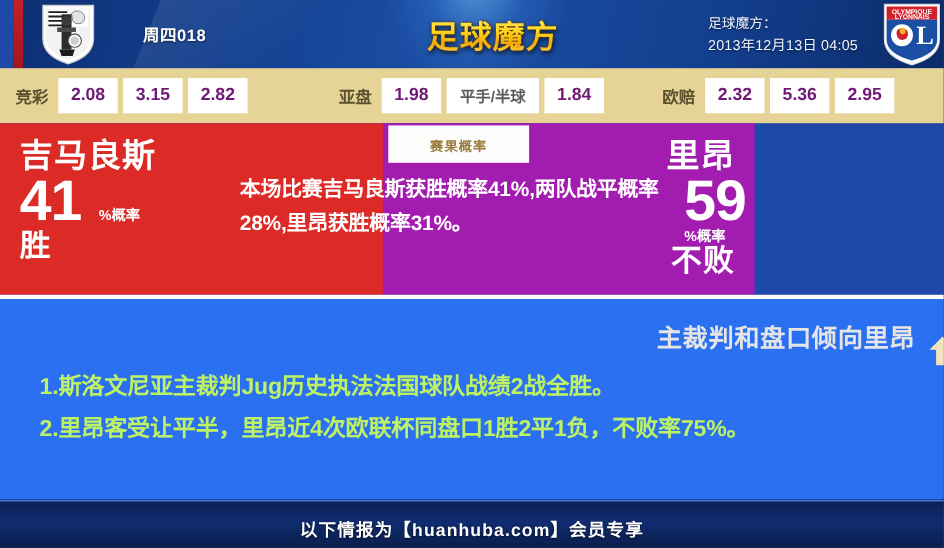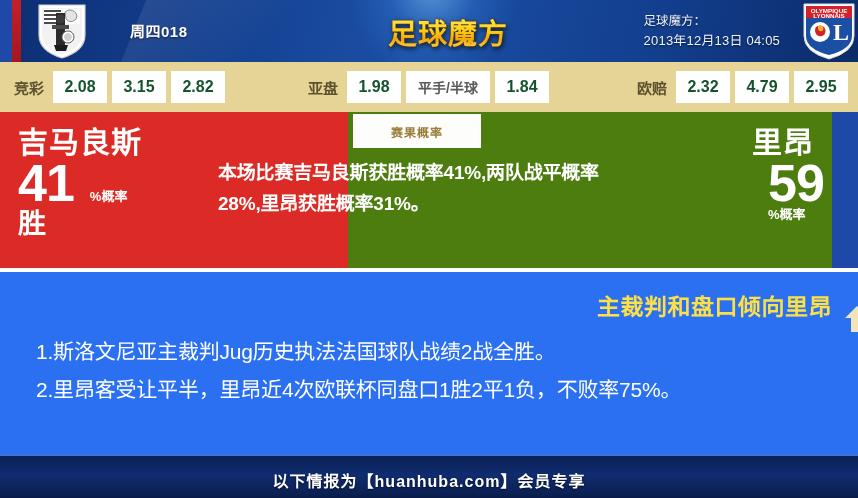--- a/index.html
+++ b/index.html
@@ -122,54 +122,54 @@
     display: flex;
     align-items: center;
   }
   .odds-group {
     display: flex;
     align-items: center;
     gap: 5px;
   }
   .g-kc { margin-left: 14px; }
   .g-yp { margin-left: 83px; }
-  .g-op { margin-left: 88px; }
+  .g-op { margin-left: 53px; }
 
   .odds-label {
     color: #5c5230;
     font-size: 15px;
     font-weight: bold;
     margin-right: 4px;
     white-space: nowrap;
   }
   .odds-cell {
     background: #ffffff;
-    color: #14532d;
+    color: #701a75;
     font-size: 16px;
     font-weight: bold;
     height: 32px;
     min-width: 54px;
     padding: 0 9px;
     display: flex;
     align-items: center;
     justify-content: center;
     white-space: nowrap;
   }
   .odds-cell.handicap {
     color: #5b5b5b;
     font-size: 14px;
     min-width: 84px;
   }
 
   
   .prob-band {
     position: absolute;
     left: 0; top: 112px;
-    width: 832px; height: 156px;
-    background: #4d7c0f;
+    width: 686px; height: 156px;
+    background: #a21caf;
     overflow: hidden;
   }
   .prob-red {
     position: absolute;
     left: 0; top: 0;
     width: 348px; height: 156px;
     background: #dc2b26;
   }
   .side-block {
     position: absolute;
@@ -249,39 +249,39 @@
     left: 0; top: 272px;
     width: 858px; height: 182px;
     background: #2a70f0;
   }
   .info-headline {
     position: absolute;
     right: 14px; top: 288px;
     display: flex;
     align-items: center;
     gap: 12px;
-    color: #fde047;
+    color: #e5e5e5;
     font-size: 23px;
     font-weight: bold;
     letter-spacing: 0.5px;
   }
   .arrow-up {
     width: 0; height: 0;
     position: relative;
     display: inline-block;
   }
   .arrow-up svg { display: block; }
 
   .info-list {
     position: absolute;
     left: 36px; top: 334px;
     width: 790px;
-    color: #ffffff;
+    color: #bef264;
     font-size: 21px;
-    font-weight: normal;
+    font-weight: bold;
     line-height: 36px;
     letter-spacing: -0.2px;
   }
   .info-list div { margin-bottom: 2px; }
 
   
   .footer {
     position: absolute;
     left: 0; top: 454px;
     width: 858px; height: 52px;
@@ -381,21 +381,21 @@
     <div class="odds-group g-yp">
       <span class="odds-label">亚盘</span>
       <span class="odds-cell">1.98</span>
       <span class="odds-cell handicap">平手/半球</span>
       <span class="odds-cell">1.84</span>
     </div>
 
     <div class="odds-group g-op">
       <span class="odds-label">欧赔</span>
       <span class="odds-cell">2.32</span>
-      <span class="odds-cell">4.79</span>
+      <span class="odds-cell">5.36</span>
       <span class="odds-cell">2.95</span>
     </div>
   </div>
 
   <div class="prob-band">
     <div class="prob-red"></div>
 
     <div class="side-block side-home">
       <div class="side-team">吉马良斯</div>
       <div class="side-num-row">
@@ -404,20 +404,21 @@
       </div>
       <div class="side-result">胜</div>
     </div>
 
     <div class="side-block side-away">
       <div class="side-team">里昂</div>
       <div class="side-num-row">
         <span class="side-pct">59</span>
         <span class="side-sub">%概率</span>
       </div>
+      <div class="side-result">不败</div>
     </div>
   </div>
 
   <div class="prob-tab">
     <span>赛果概率</span>
   </div>
 
   <div class="prob-desc">本场比赛吉马良斯获胜概率41%,两队战平概率28%,里昂获胜概率31%。</div>
 
   <div class="info-sep"></div>

